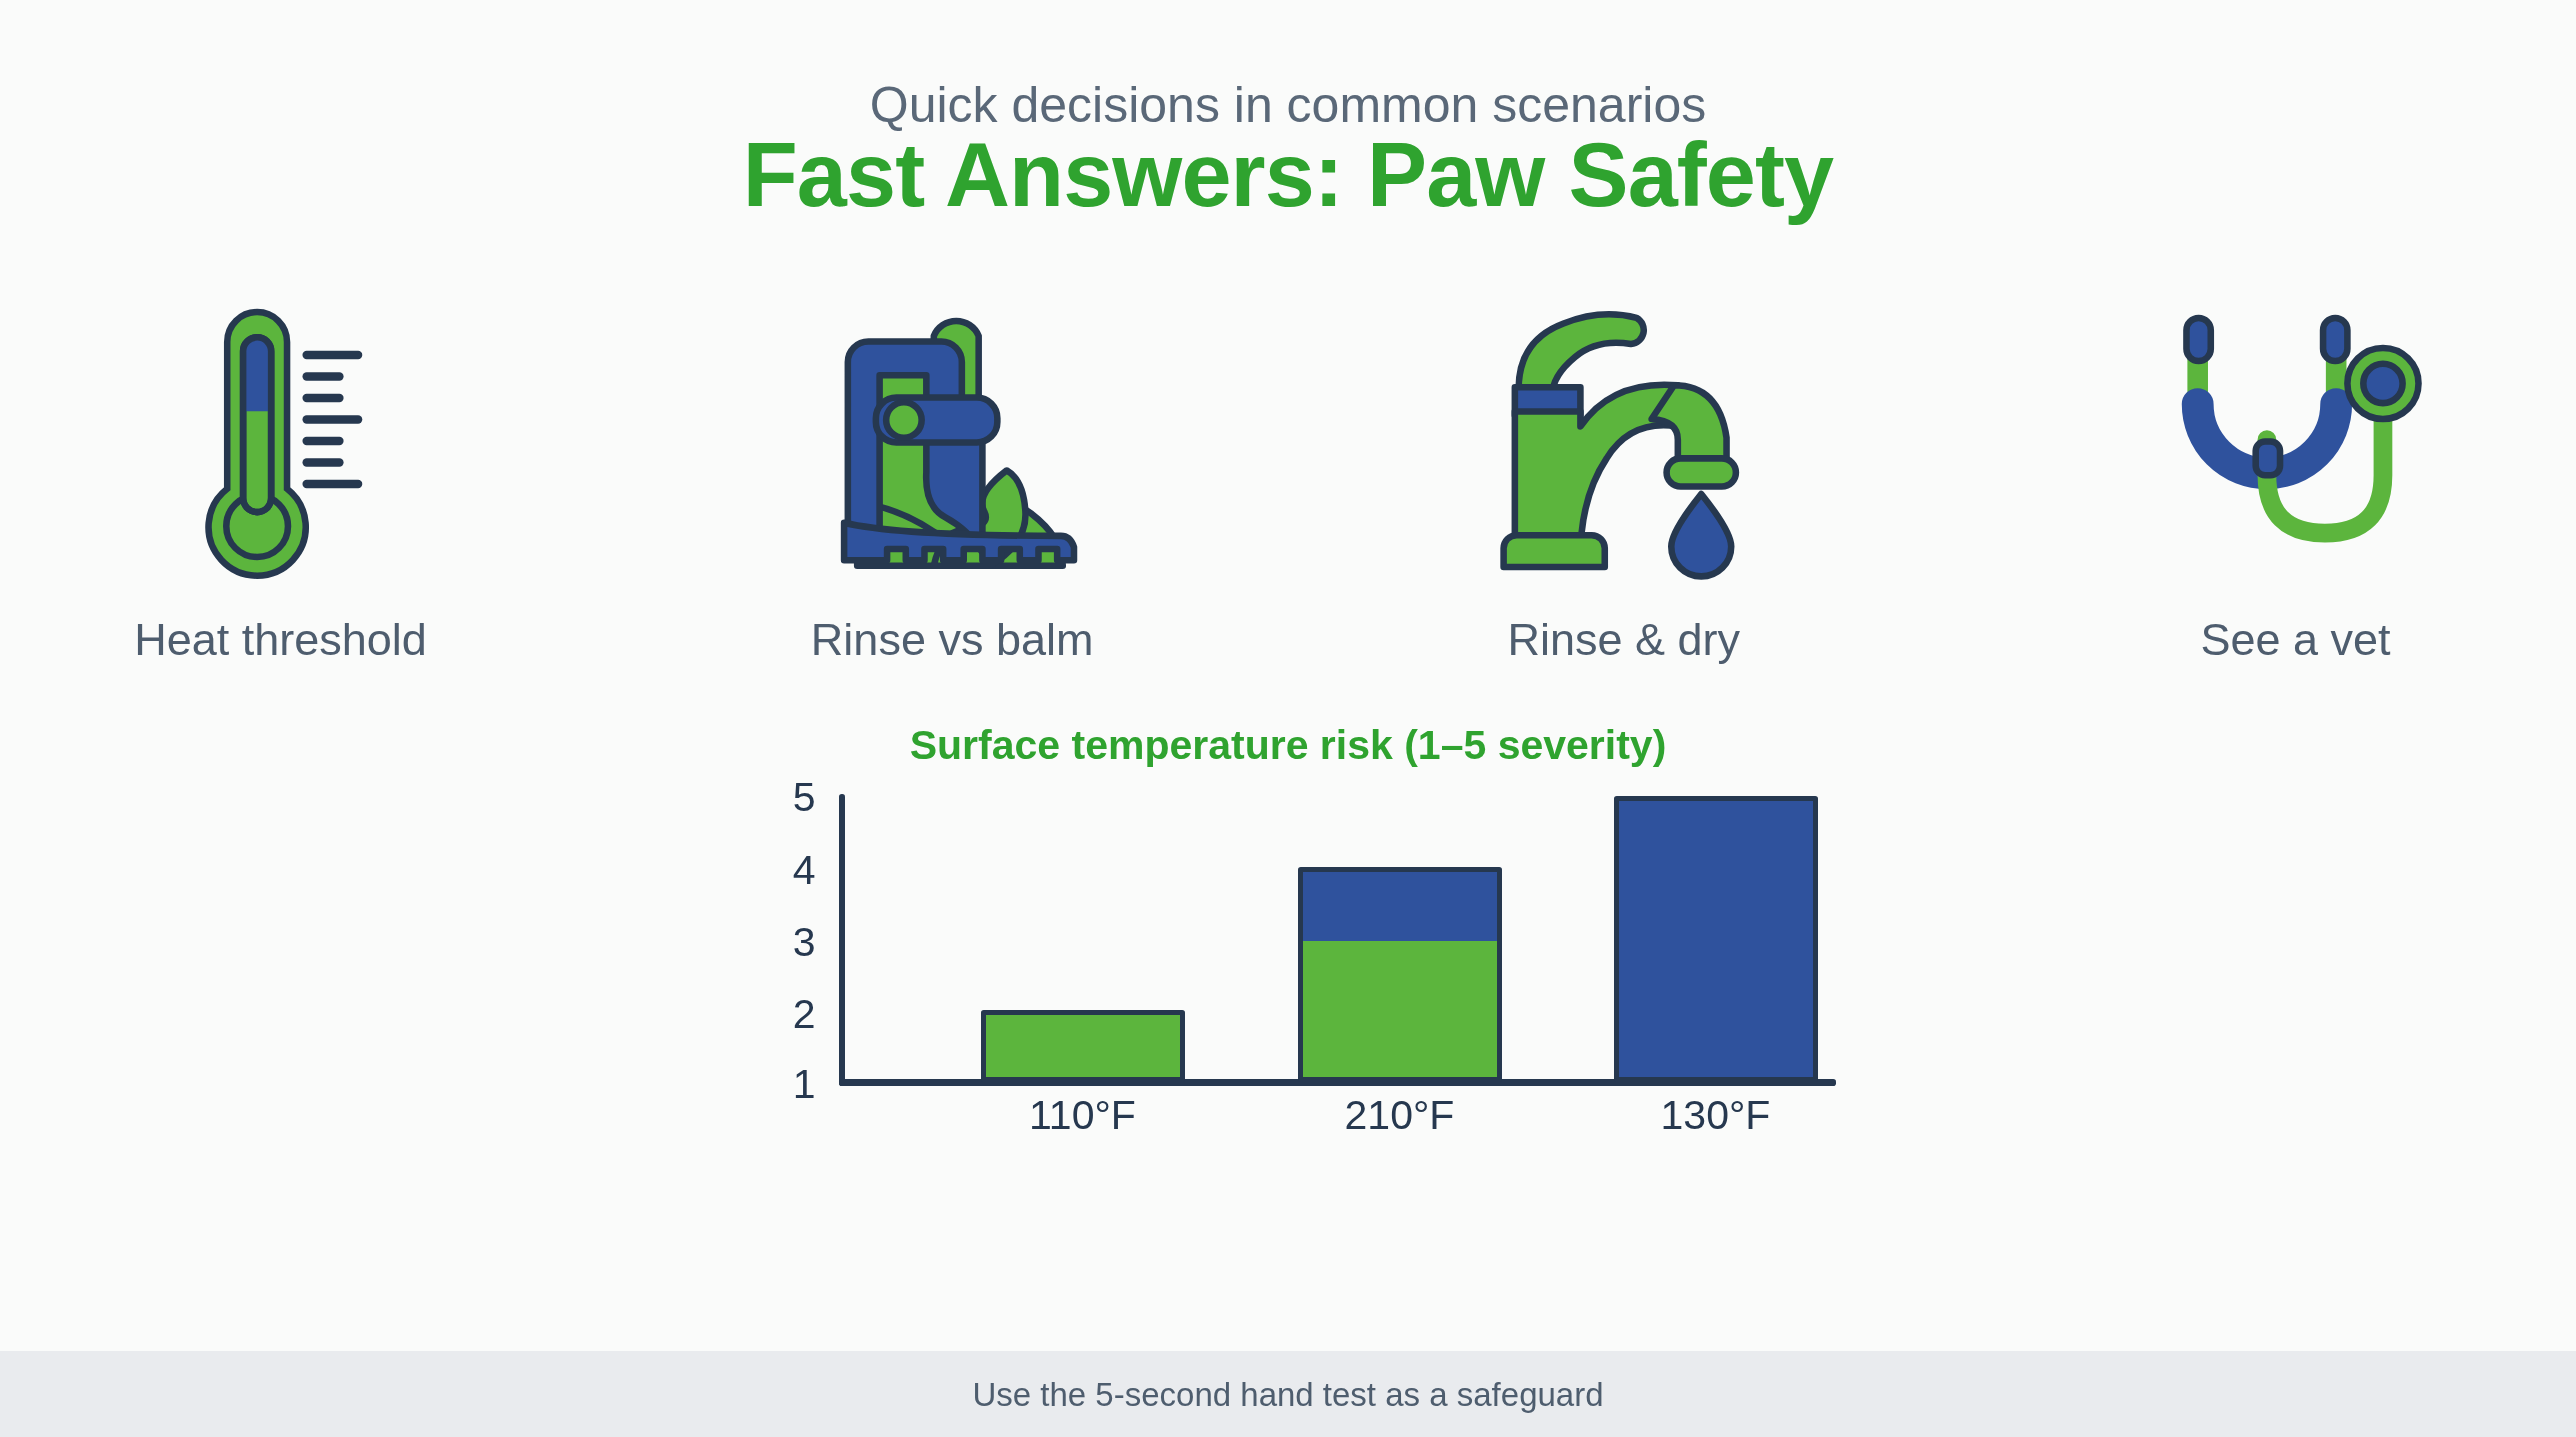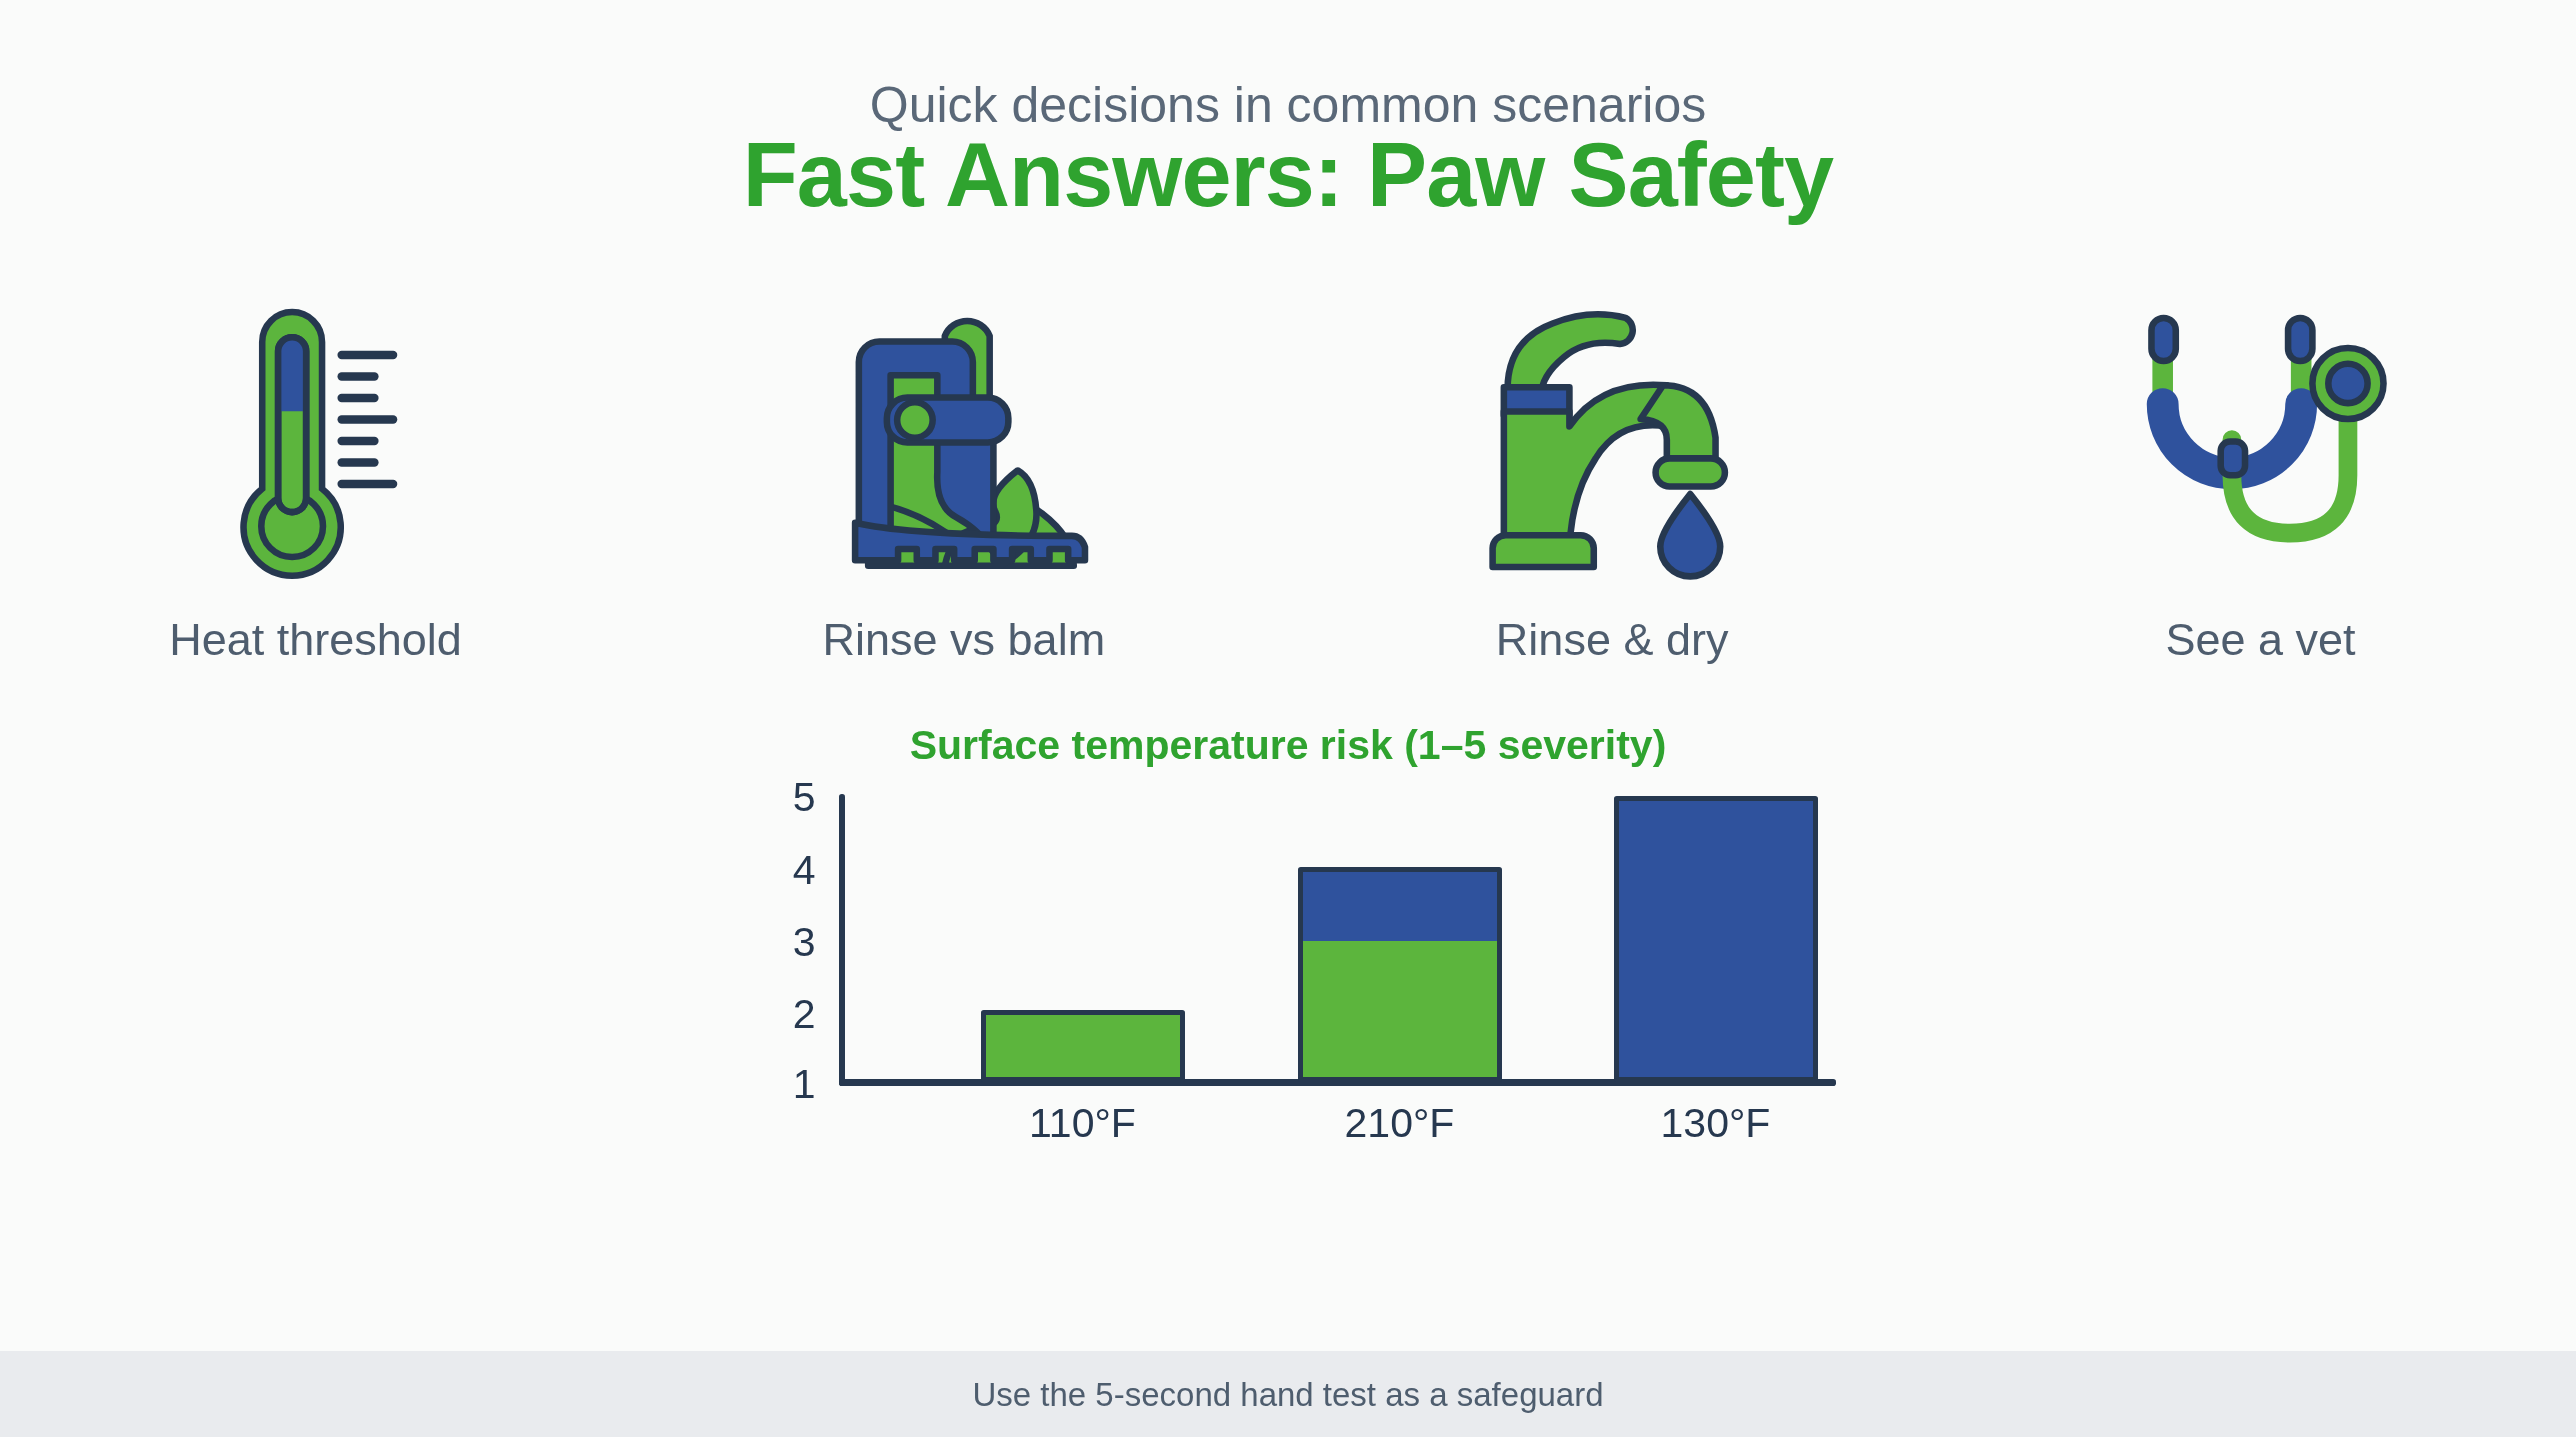--- a/index.html
+++ b/index.html
@@ -17,21 +17,21 @@
     letter-spacing:-0.9px; line-height:1.0;
   }
   #subtitle {
     margin-top:26px; font-size:50px; color:#5a6878;
     font-weight:400; line-height:1.0;
   }
   
   #icon-row {
     margin-top:67px;
     display:flex; justify-content:space-between;
-    padding:0 91px;
+    padding:0 56px;
   }
   .icon-cell {
     width:449px; display:flex; flex-direction:column; align-items:center;
   }
   .icon-art { height:309px; display:flex; align-items:center; justify-content:center; }
   .icon-label {
     margin-top:20.6px; font-size:45px; color:#4e5d6e; line-height:1.0;
     white-space:nowrap;
   }
   
@@ -60,21 +60,21 @@
   }
   .bar {
     position:absolute; bottom:3.7px; width:204px;
     border:5.6px solid #26384f; border-radius:2.8px;
     display:flex; flex-direction:column; justify-content:flex-end;
     overflow:hidden;
   }
   .seg-blue { background:#2f529d; width:100%; }
   .seg-green { background:#5cb53d; width:100%; }
   .xtick {
-    position:absolute; top:309px; width:281px; 
+    position:absolute; top:301px; width:281px; 
     font-size:41px; color:#26384f; line-height:1.0; transform:translateX(-50%);
   }
   
   #footer {
     position:absolute; left:0; bottom:0; width:2576px; height:87px;
     background:#e9ebee; display:flex; align-items:center; justify-content:center;
   }
   #footer-text { font-size:33px; color:#4e5d6e; line-height:1.0; }
 </style>
 </head>

